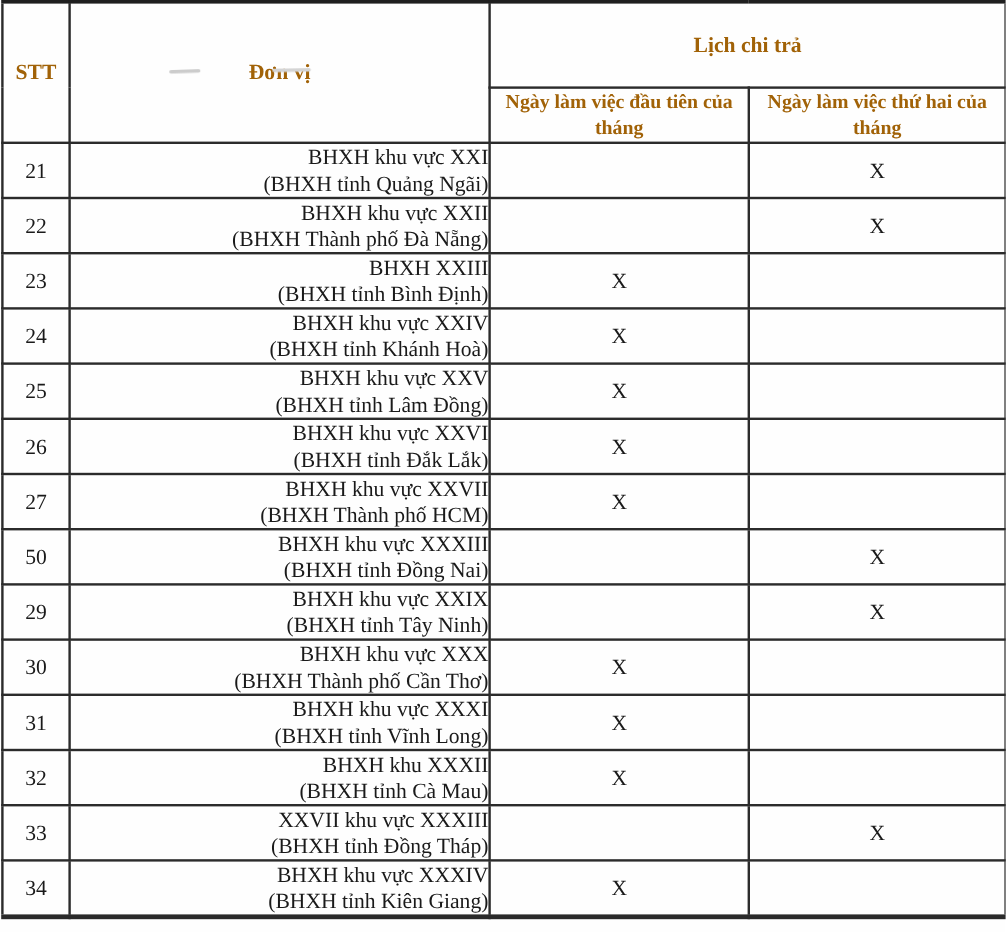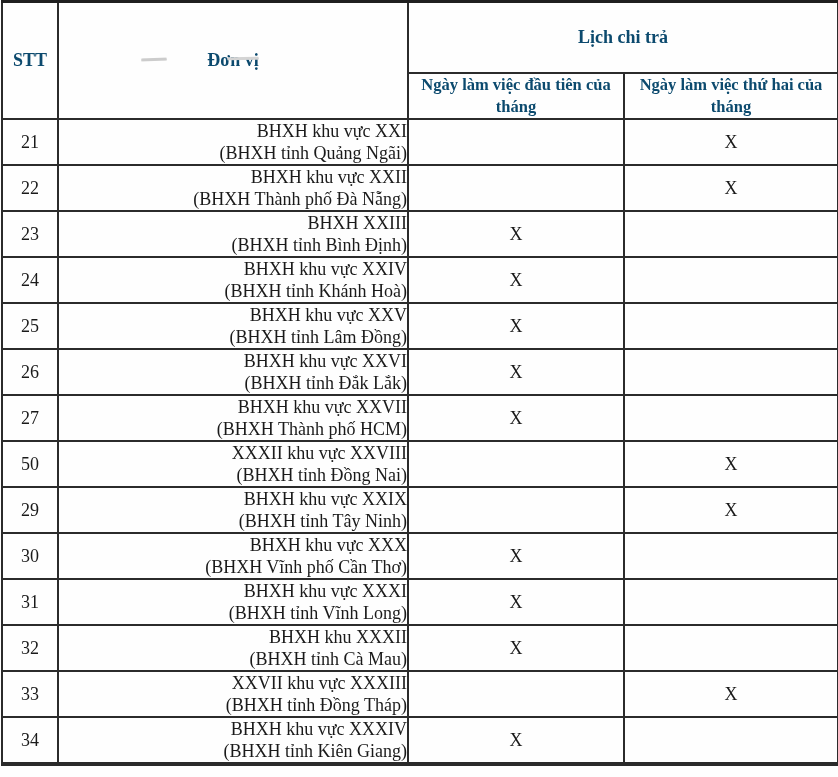--- a/index.html
+++ b/index.html
@@ -40,21 +40,21 @@
     border-top: 3px solid #1f1f1f;
     border-bottom: 4px solid #2a2a2a;
   }
   
   thead tr.hrow-1 { height: 71px; }
   thead tr.hrow-2 { height: 46px; }
   thead th {
     font-weight: bold;
     font-size: 18px;
     line-height: 22px;
-    color: #0c4a6e;
+    color: #a16207;
   }
   thead th.subhead {
     font-size: 16.5px;
     line-height: 22px;
     padding: 0 3px;
     margin-left: 23px;
   }
   th.unit-head { position: relative; }
   .smudge {
     position: absolute;
@@ -166,40 +166,40 @@
           <td class="unit">
             <div>BHXH khu vực XXVII</div>
             <div>(BHXH Thành phố HCM)</div>
           </td>
           <td class="mark">X</td>
           <td class="mark"></td>
         </tr>
         <tr>
           <td class="stt">50</td>
           <td class="unit">
-            <div>XXXII khu vực XXVIII</div>
+            <div>BHXH khu vực XXXIII</div>
             <div>(BHXH tỉnh Đồng Nai)</div>
           </td>
           <td class="mark"></td>
           <td class="mark">X</td>
         </tr>
         <tr>
           <td class="stt">29</td>
           <td class="unit">
             <div>BHXH khu vực XXIX</div>
             <div>(BHXH tỉnh Tây Ninh)</div>
           </td>
           <td class="mark"></td>
           <td class="mark">X</td>
         </tr>
         <tr>
           <td class="stt">30</td>
           <td class="unit">
             <div>BHXH khu vực XXX</div>
-            <div>(BHXH Vĩnh phố Cần Thơ)</div>
+            <div>(BHXH Thành phố Cần Thơ)</div>
           </td>
           <td class="mark">X</td>
           <td class="mark"></td>
         </tr>
         <tr>
           <td class="stt">31</td>
           <td class="unit">
             <div>BHXH khu vực XXXI</div>
             <div>(BHXH tỉnh Vĩnh Long)</div>
           </td>

